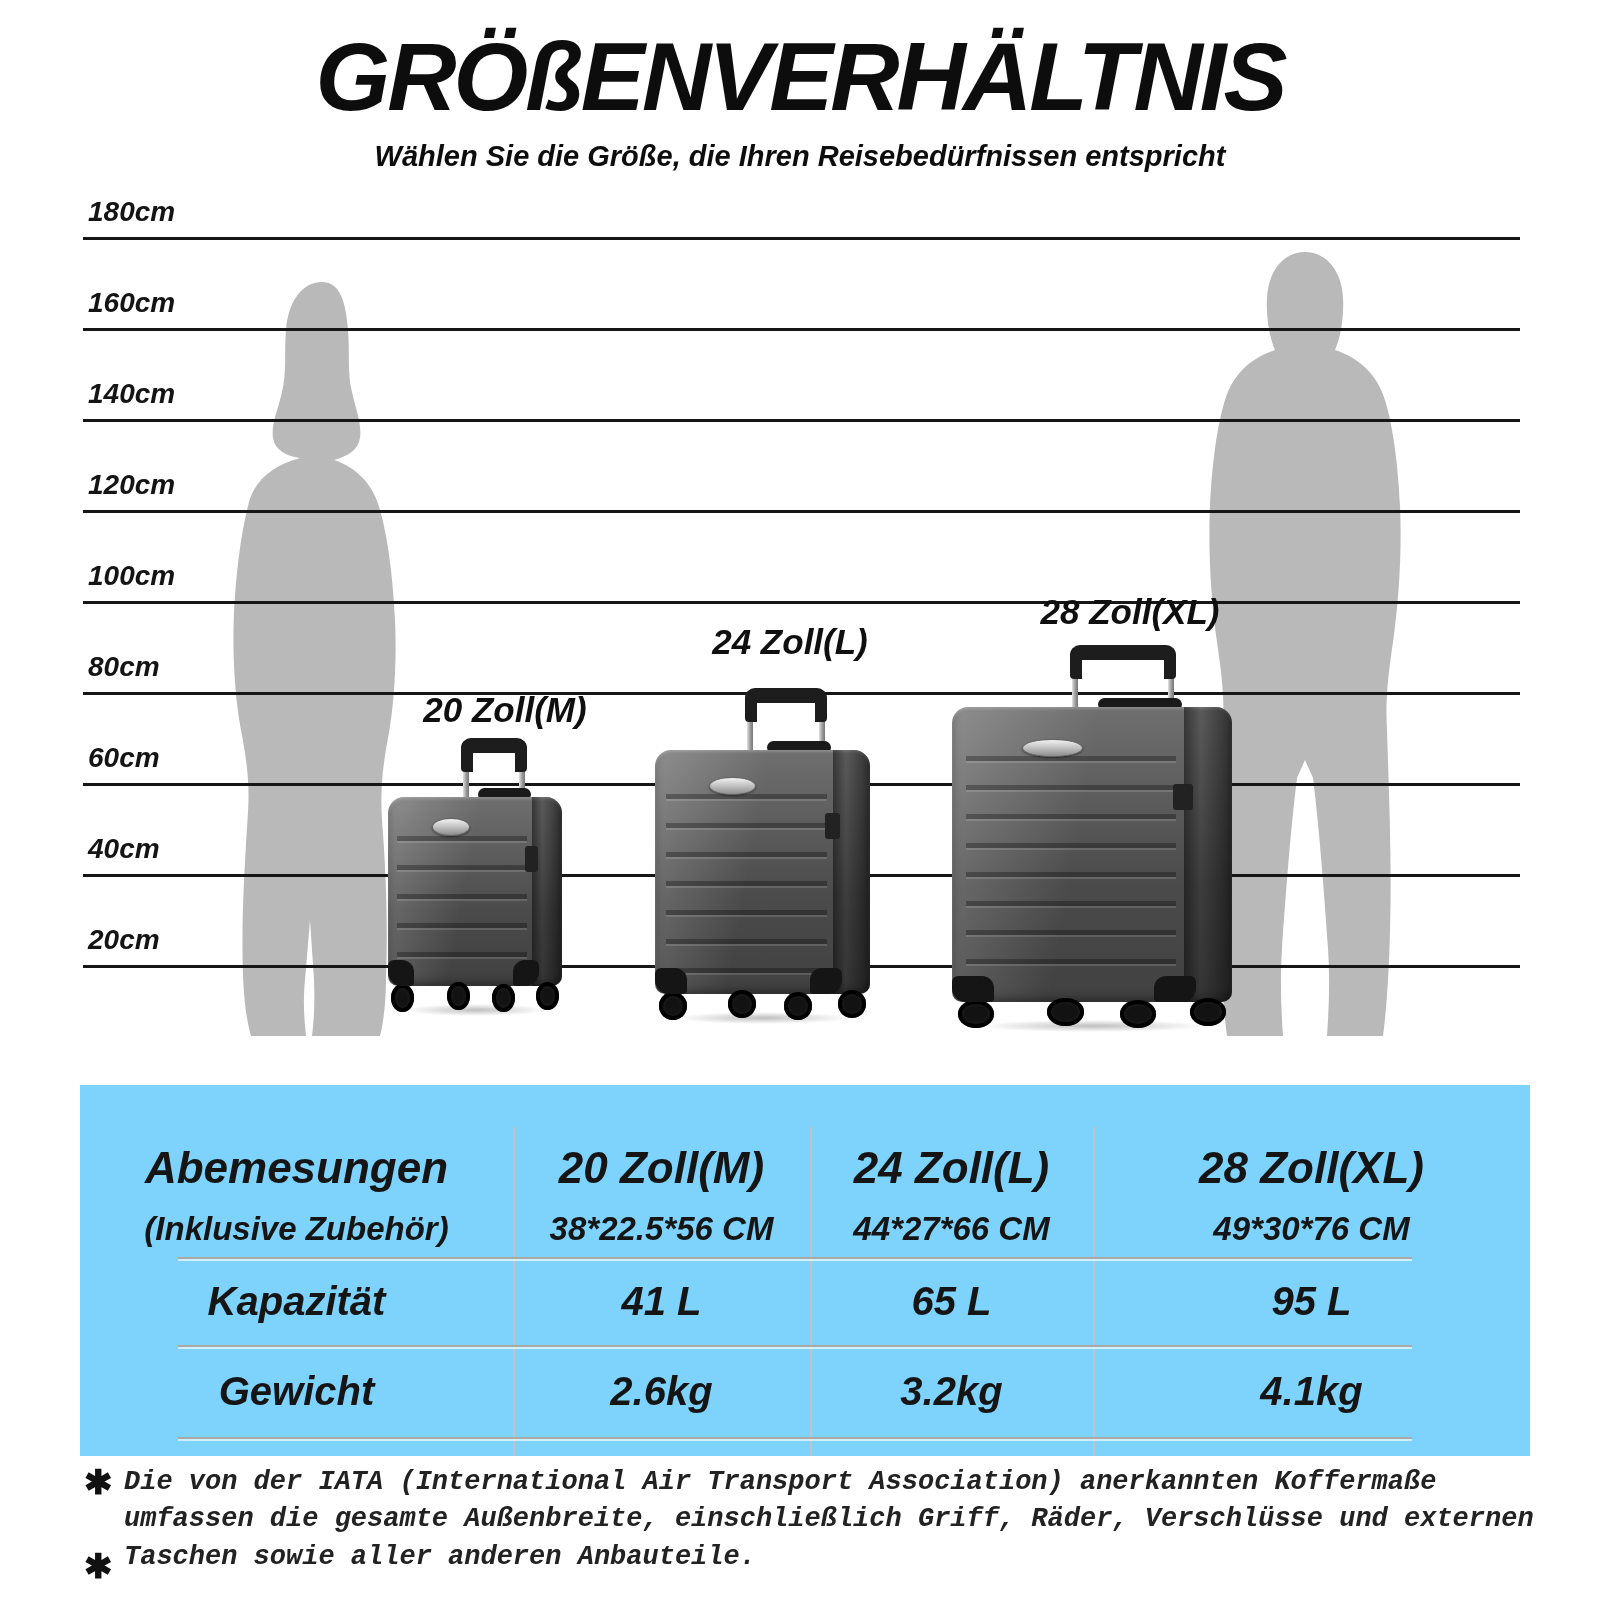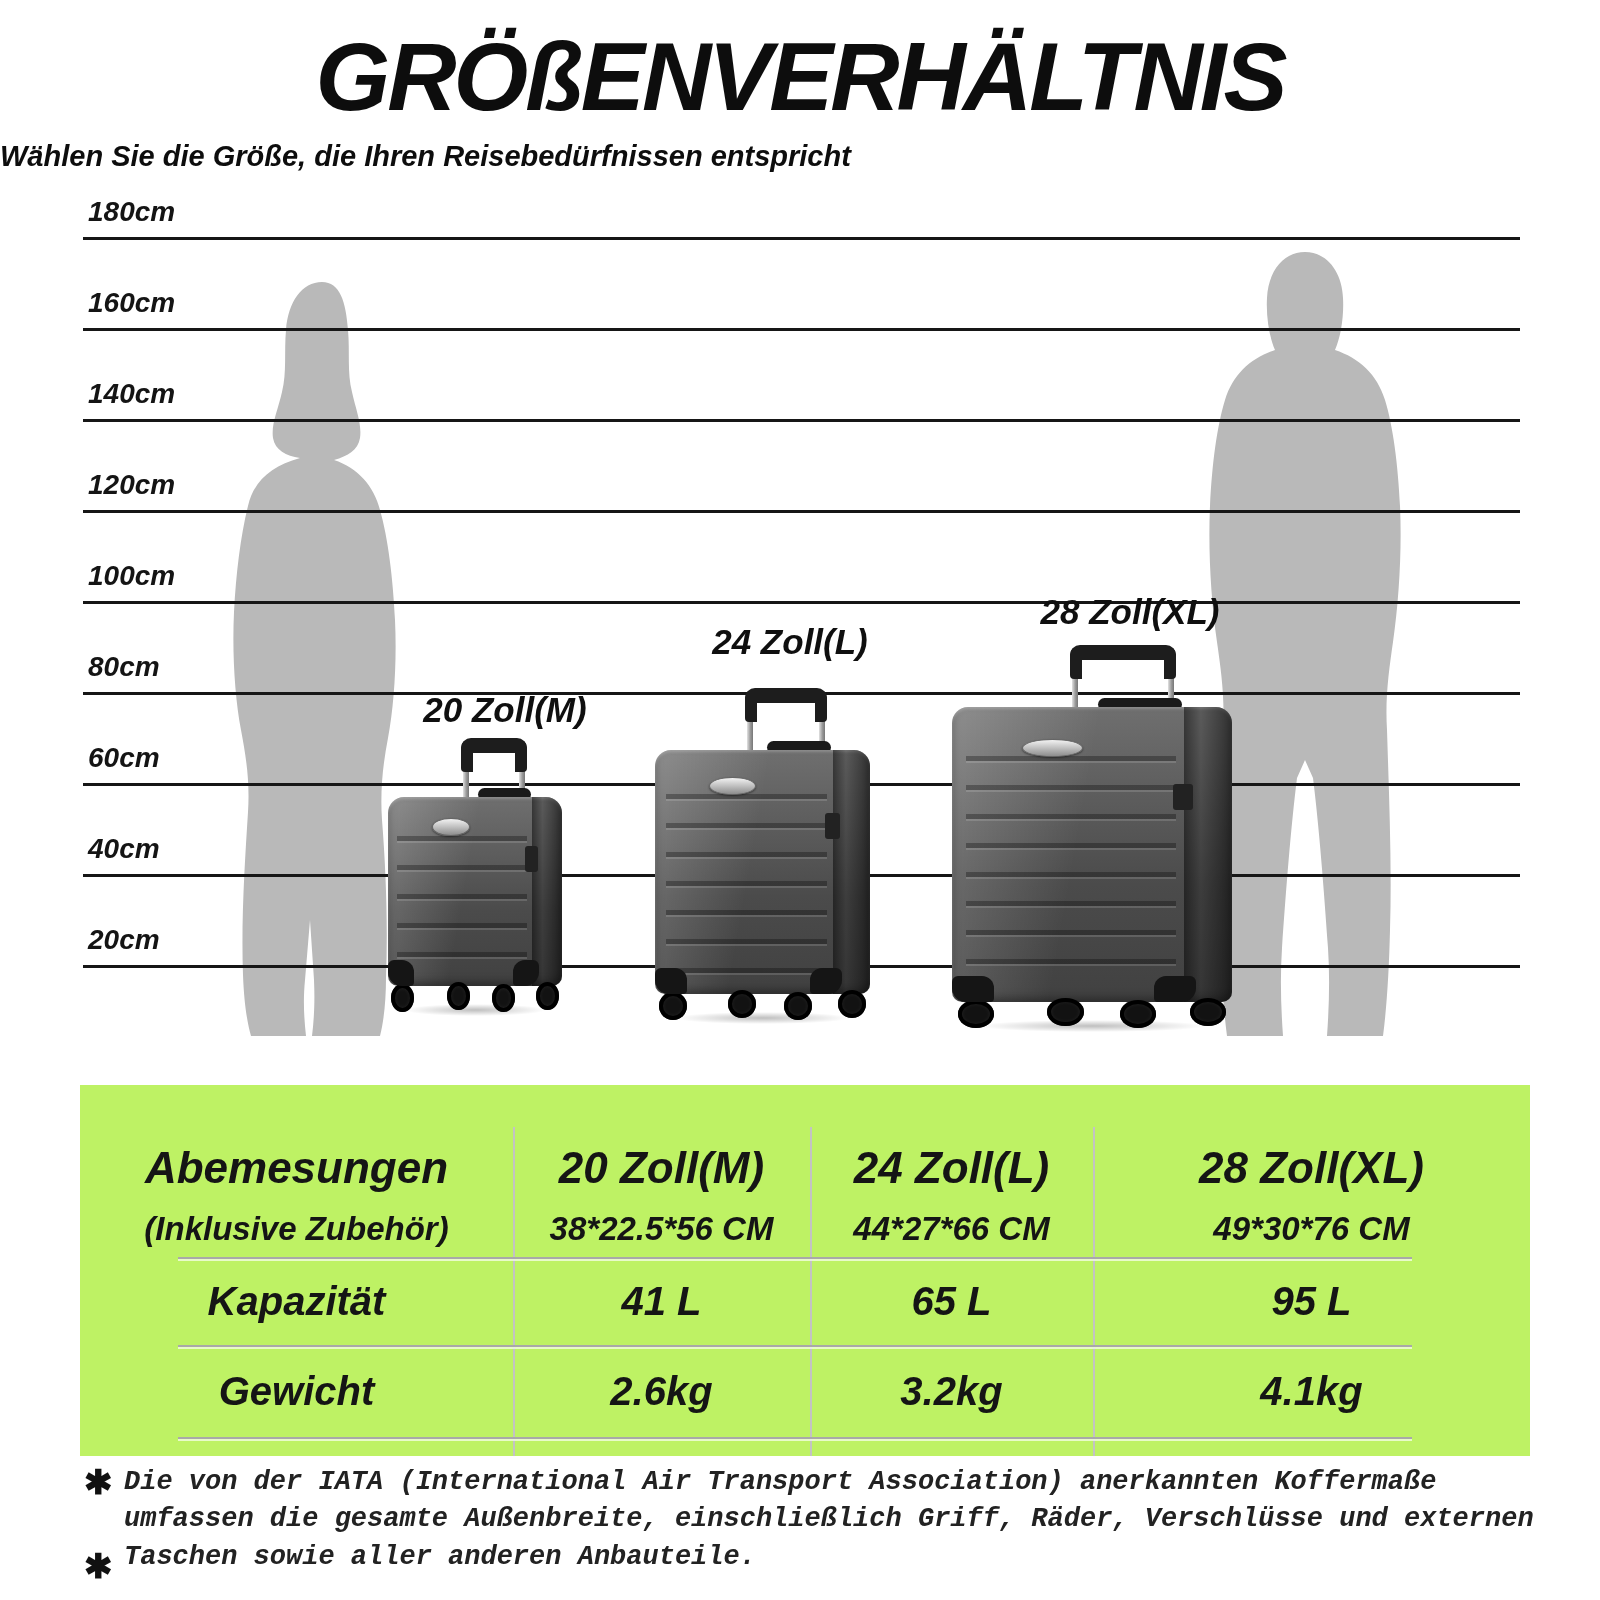--- a/index.html
+++ b/index.html
@@ -2,21 +2,21 @@
 <html><head>
 <meta charset="utf-8">
 <style>
   html,body{margin:0;padding:0;background:#fff;}
   #canvas{position:relative;width:1600px;height:1600px;background:#ffffff;overflow:hidden;
           font-family:"Liberation Sans",sans-serif;color:#111;}
 
   
   .title{position:absolute;top:22px;left:0;width:100%;text-align:center;
          font-size:96px;font-weight:bold;font-style:italic;letter-spacing:-3px;color:#0d0d0d;}
-  .subtitle{position:absolute;top:140px;left:0;width:100%;text-align:left;
+  .subtitle{position:absolute;top:140px;left:0;width:100%;text-align:center;
             font-size:29px;font-weight:bold;font-style:italic;color:#0d0d0d;}
 
   
   .rlevel{position:absolute;left:83px;width:1437px;height:0;z-index:2;}
   .rlevel .line{position:absolute;left:0;right:0;top:0;height:3px;background:#161616;}
   .rlevel .cm{position:absolute;left:5px;top:-41px;font-size:28px;font-weight:bold;font-style:italic;color:#141414;}
 
   
   .sil{position:absolute;z-index:1;}
   .sil svg{display:block;width:100%;height:100%;}
@@ -53,21 +53,21 @@
   .guard-r{right:13%;border-radius:12px 6px 14px 4px;}
   .wheel{position:absolute;bottom:0;width:13%;height:28px;background:#121212;border-radius:50%;
          box-shadow:inset 0 0 0 4px #000, inset 0 0 7px rgba(255,255,255,.25);}
   .w1{left:2%;} .w2{left:34%;bottom:2px;} .w3{left:60%;} .w4{left:85%;bottom:2px;}
   .cshadow{position:absolute;bottom:-6px;left:-4%;right:-4%;height:16px;
            background:radial-gradient(ellipse closest-side,rgba(0,0,0,.25),rgba(0,0,0,0) 75%);}
   .case-label{position:absolute;z-index:4;font-size:35px;font-weight:bold;font-style:italic;
               color:#0f0f0f;text-align:center;}
 
   
-  .table-panel{position:absolute;left:80px;top:1085px;width:1450px;height:371px;background:#bef264;z-index:2;}
+  .table-panel{position:absolute;left:80px;top:1085px;width:1450px;height:371px;background:#7dd3fc;z-index:2;}
   .tgrid{position:absolute;inset:0;display:grid;
          grid-template-columns:433px 297px 283px 437px;
          grid-template-rows:172px 88px 92px;}
   .cell{display:flex;flex-direction:column;align-items:center;justify-content:center;
         font-weight:bold;font-style:italic;color:#151515;}
   .cell.hdr{padding-top:50px;}
   .big{font-size:44px;line-height:1.1;}
   .sub{font-size:33px;margin-top:17px;}
   .rowlab,.val{font-size:40px;}
   .vline{position:absolute;top:42px;bottom:0;width:2px;background:#c3c3c3;}

